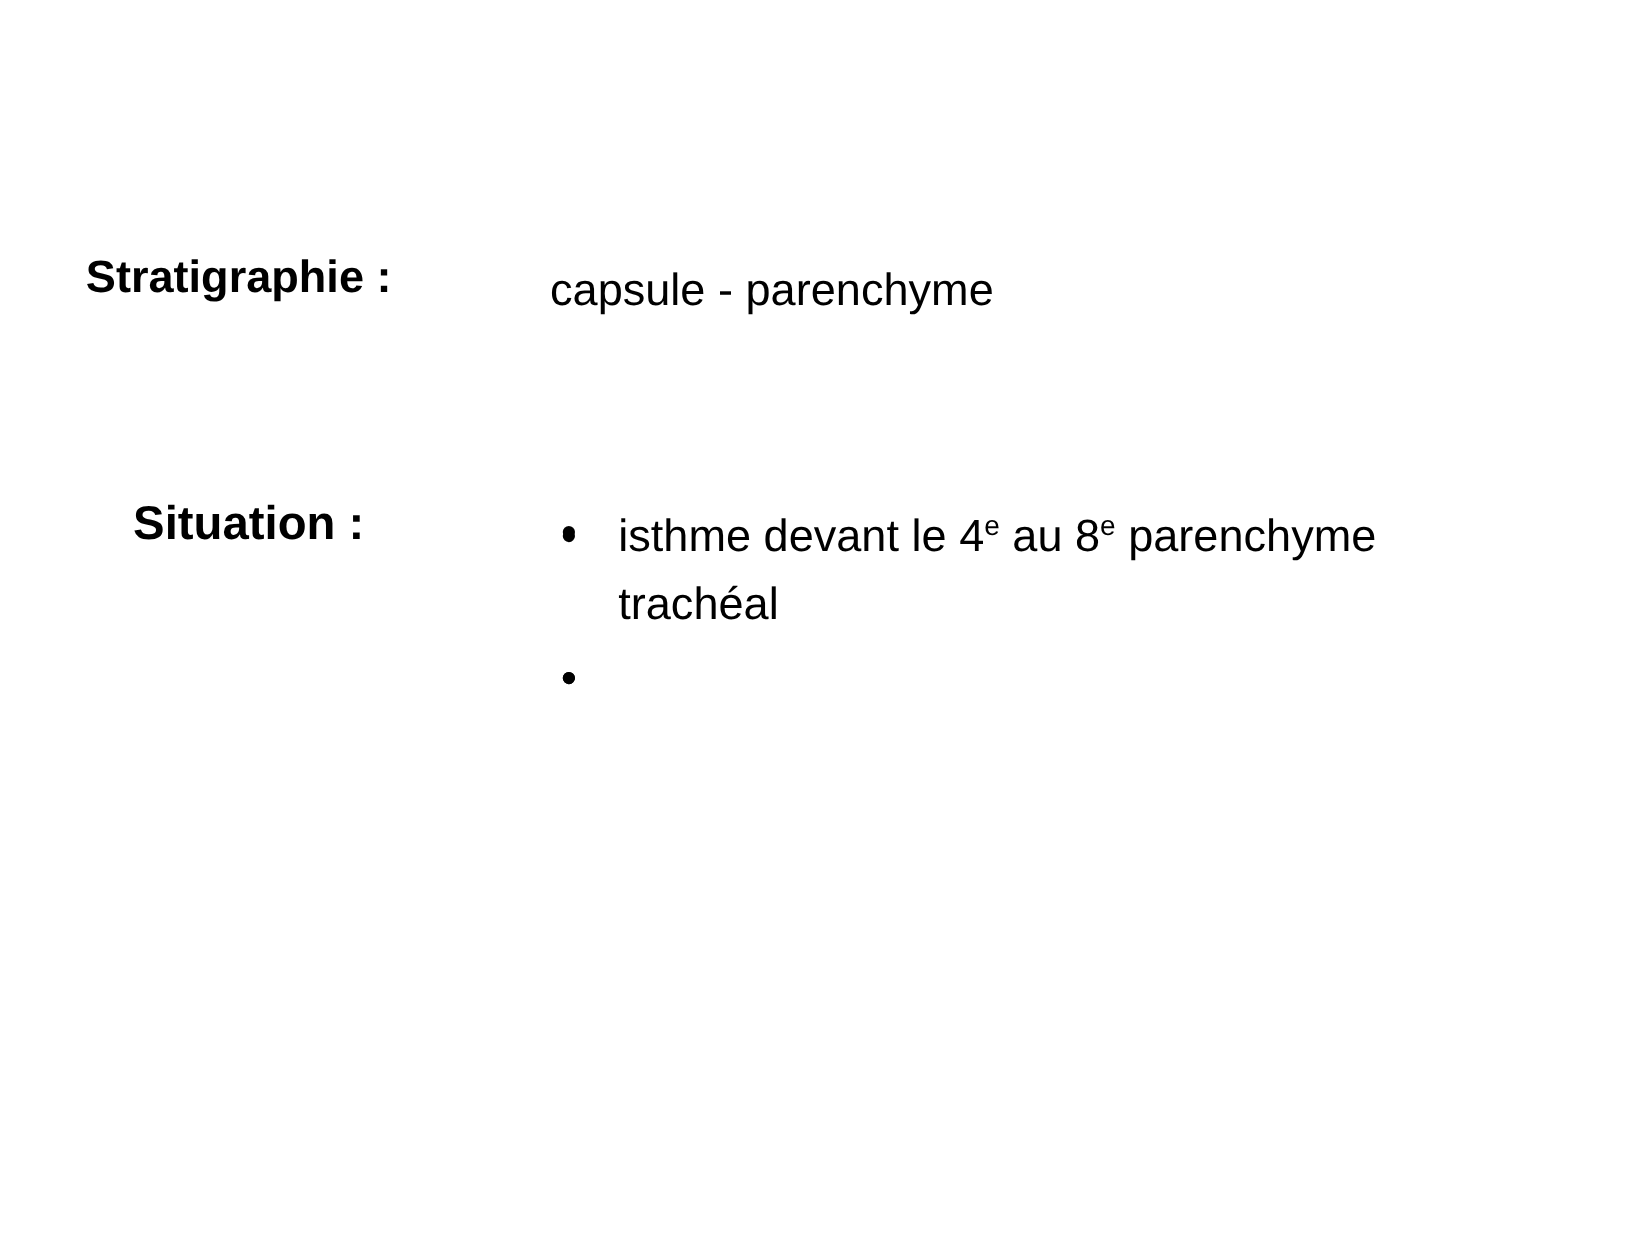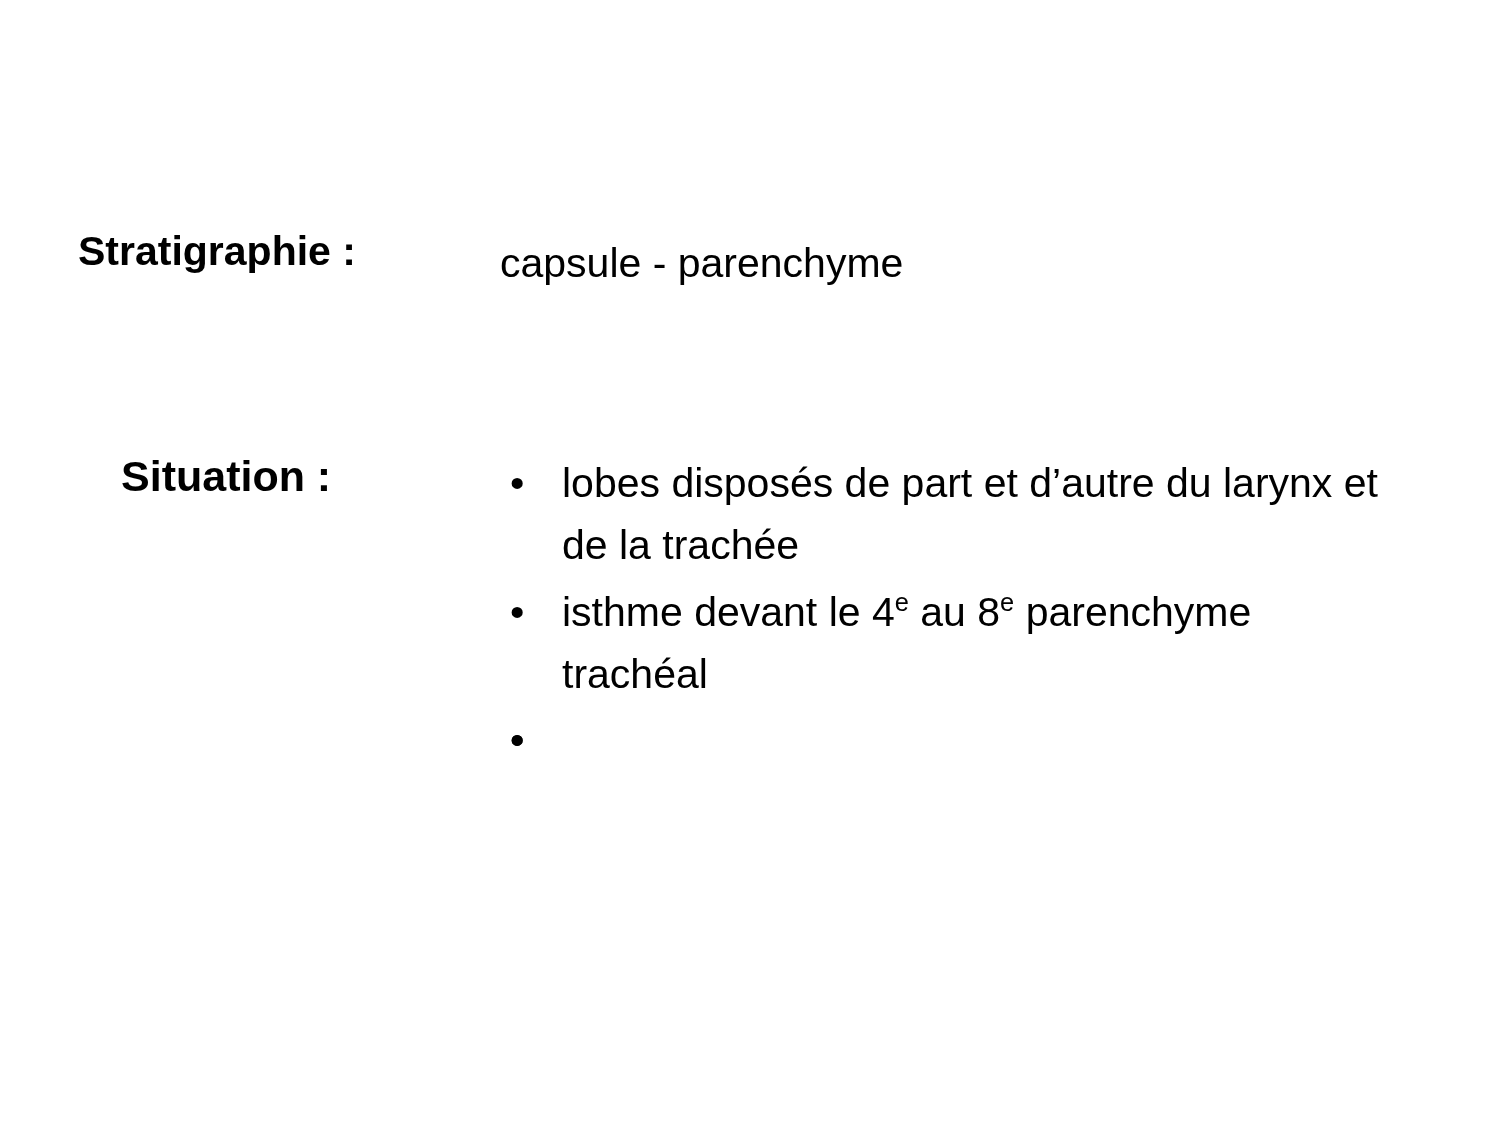--- a/index.html
+++ b/index.html
@@ -99,21 +99,20 @@
     <div class="label-strat">Stratigraphie :</div>
     <div class="value-strat">capsule - parenchyme</div>
   </div>
 
   <div class="row-situation">
     <div class="label-situation">Situation :</div>
 
     <ul class="bullet-list">
       <li class="bullet-item">
         <span class="dot">•</span>
-        <span>lobes disposés de part et d’autre du larynx et de la trachée</span>
       </li>
       <li class="bullet-item">
         <span class="dot">•</span>
         <span>isthme devant le 4</span><sup>e</sup><span> au 8</span><sup>e</sup><span> parenchyme trachéal</span>
       </li>
       <li class="bullet-item">
         <span class="dot">•</span>
       </li>
       <li class="bullet-item">
         <span class="dot">•</span>

